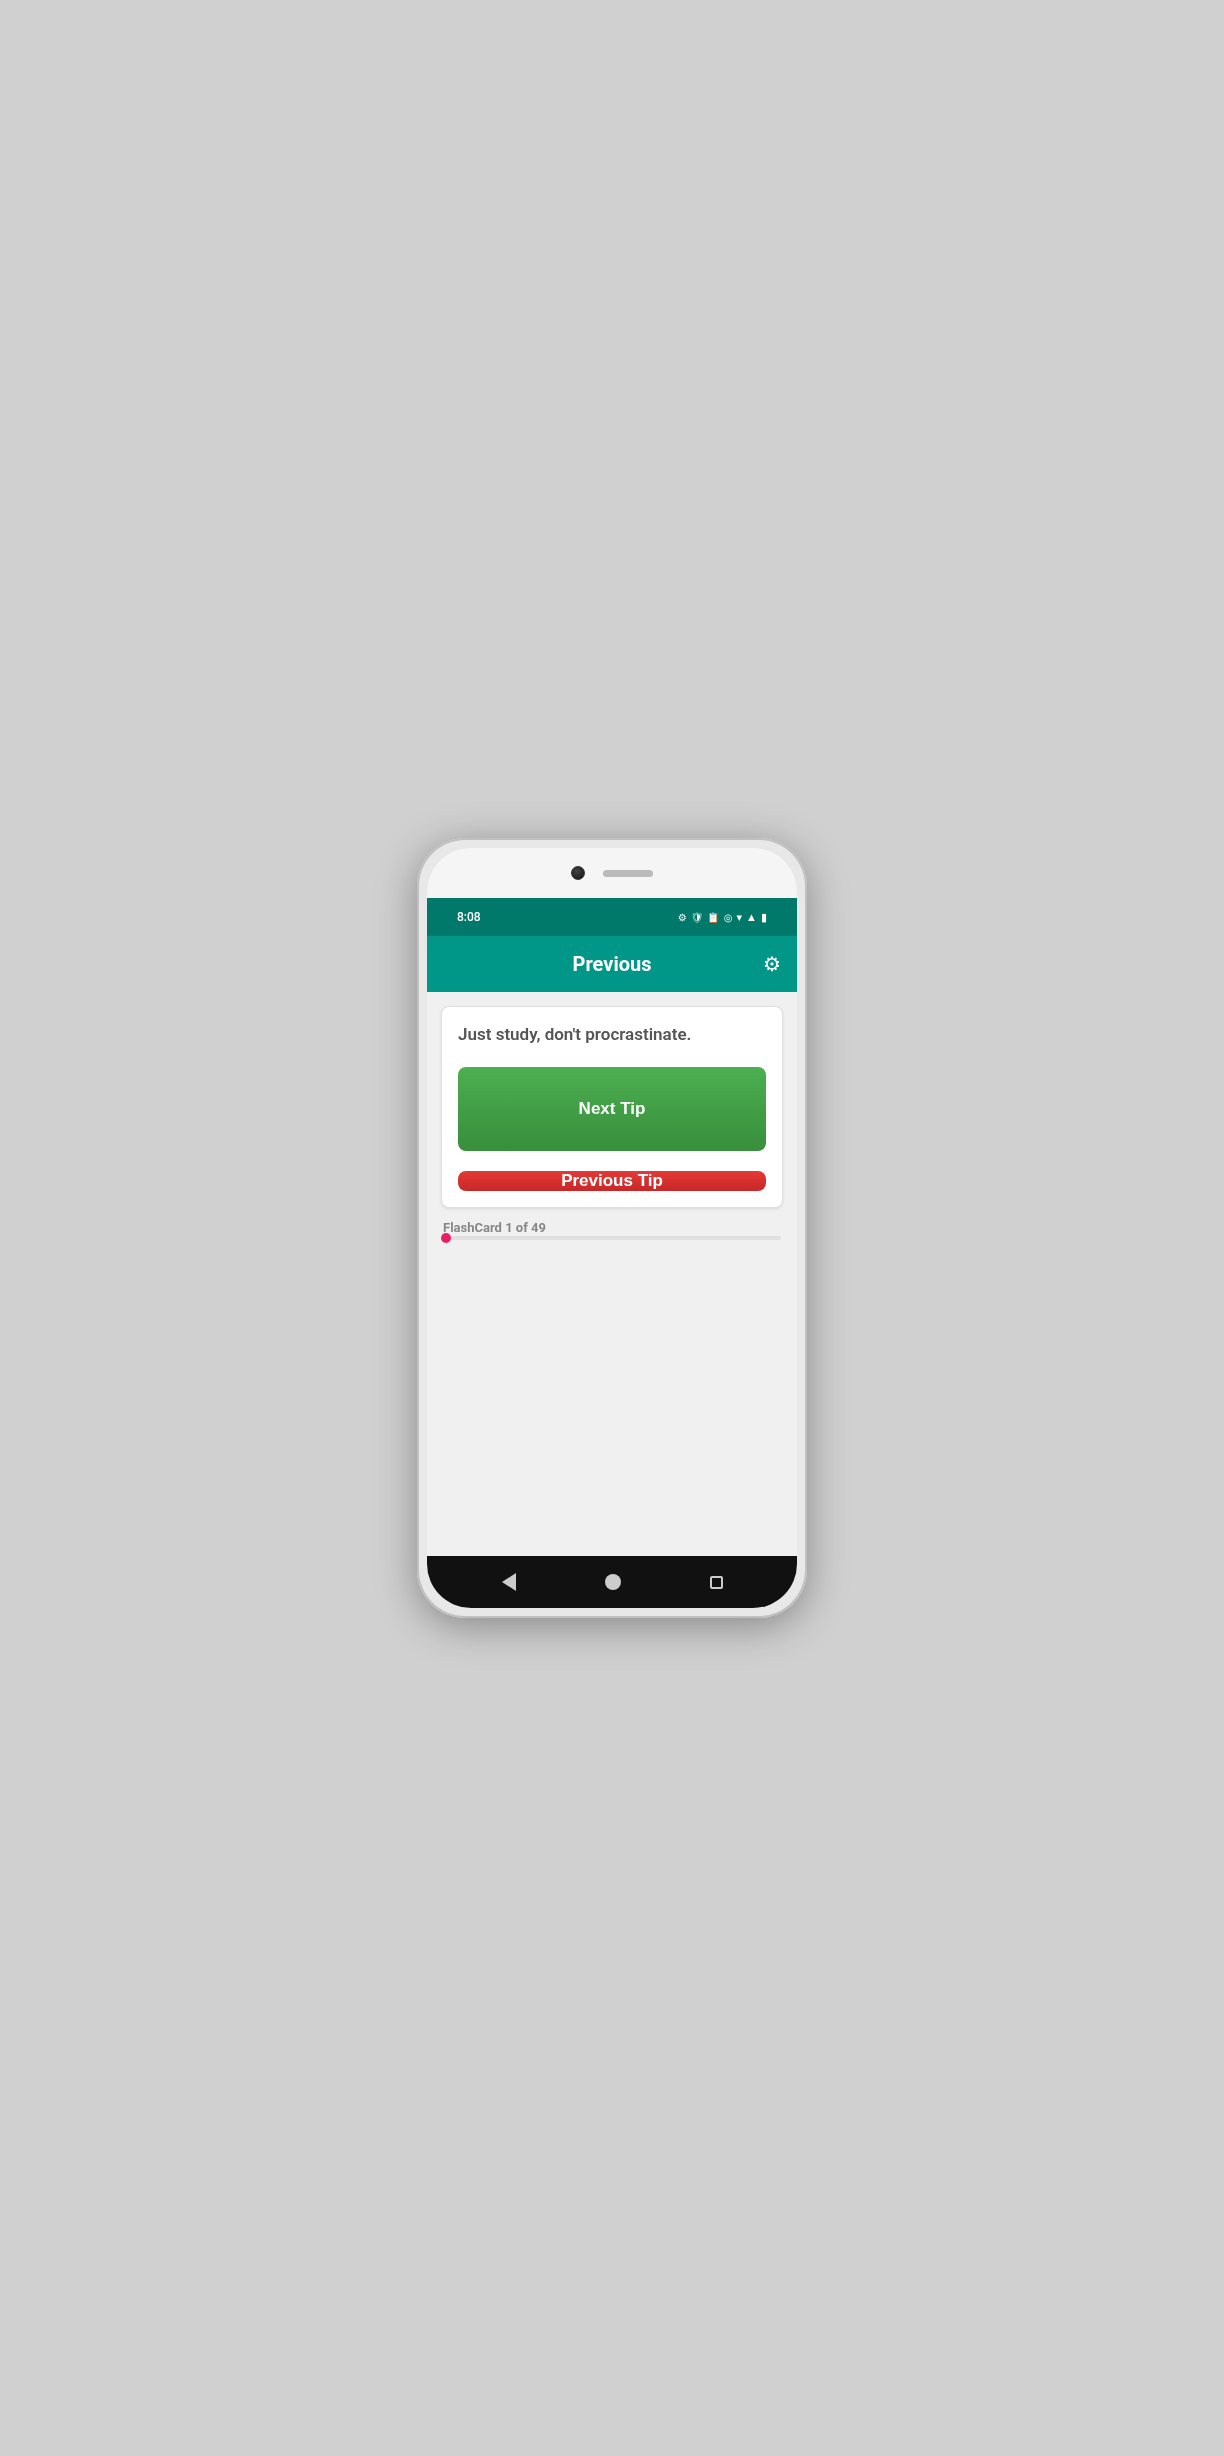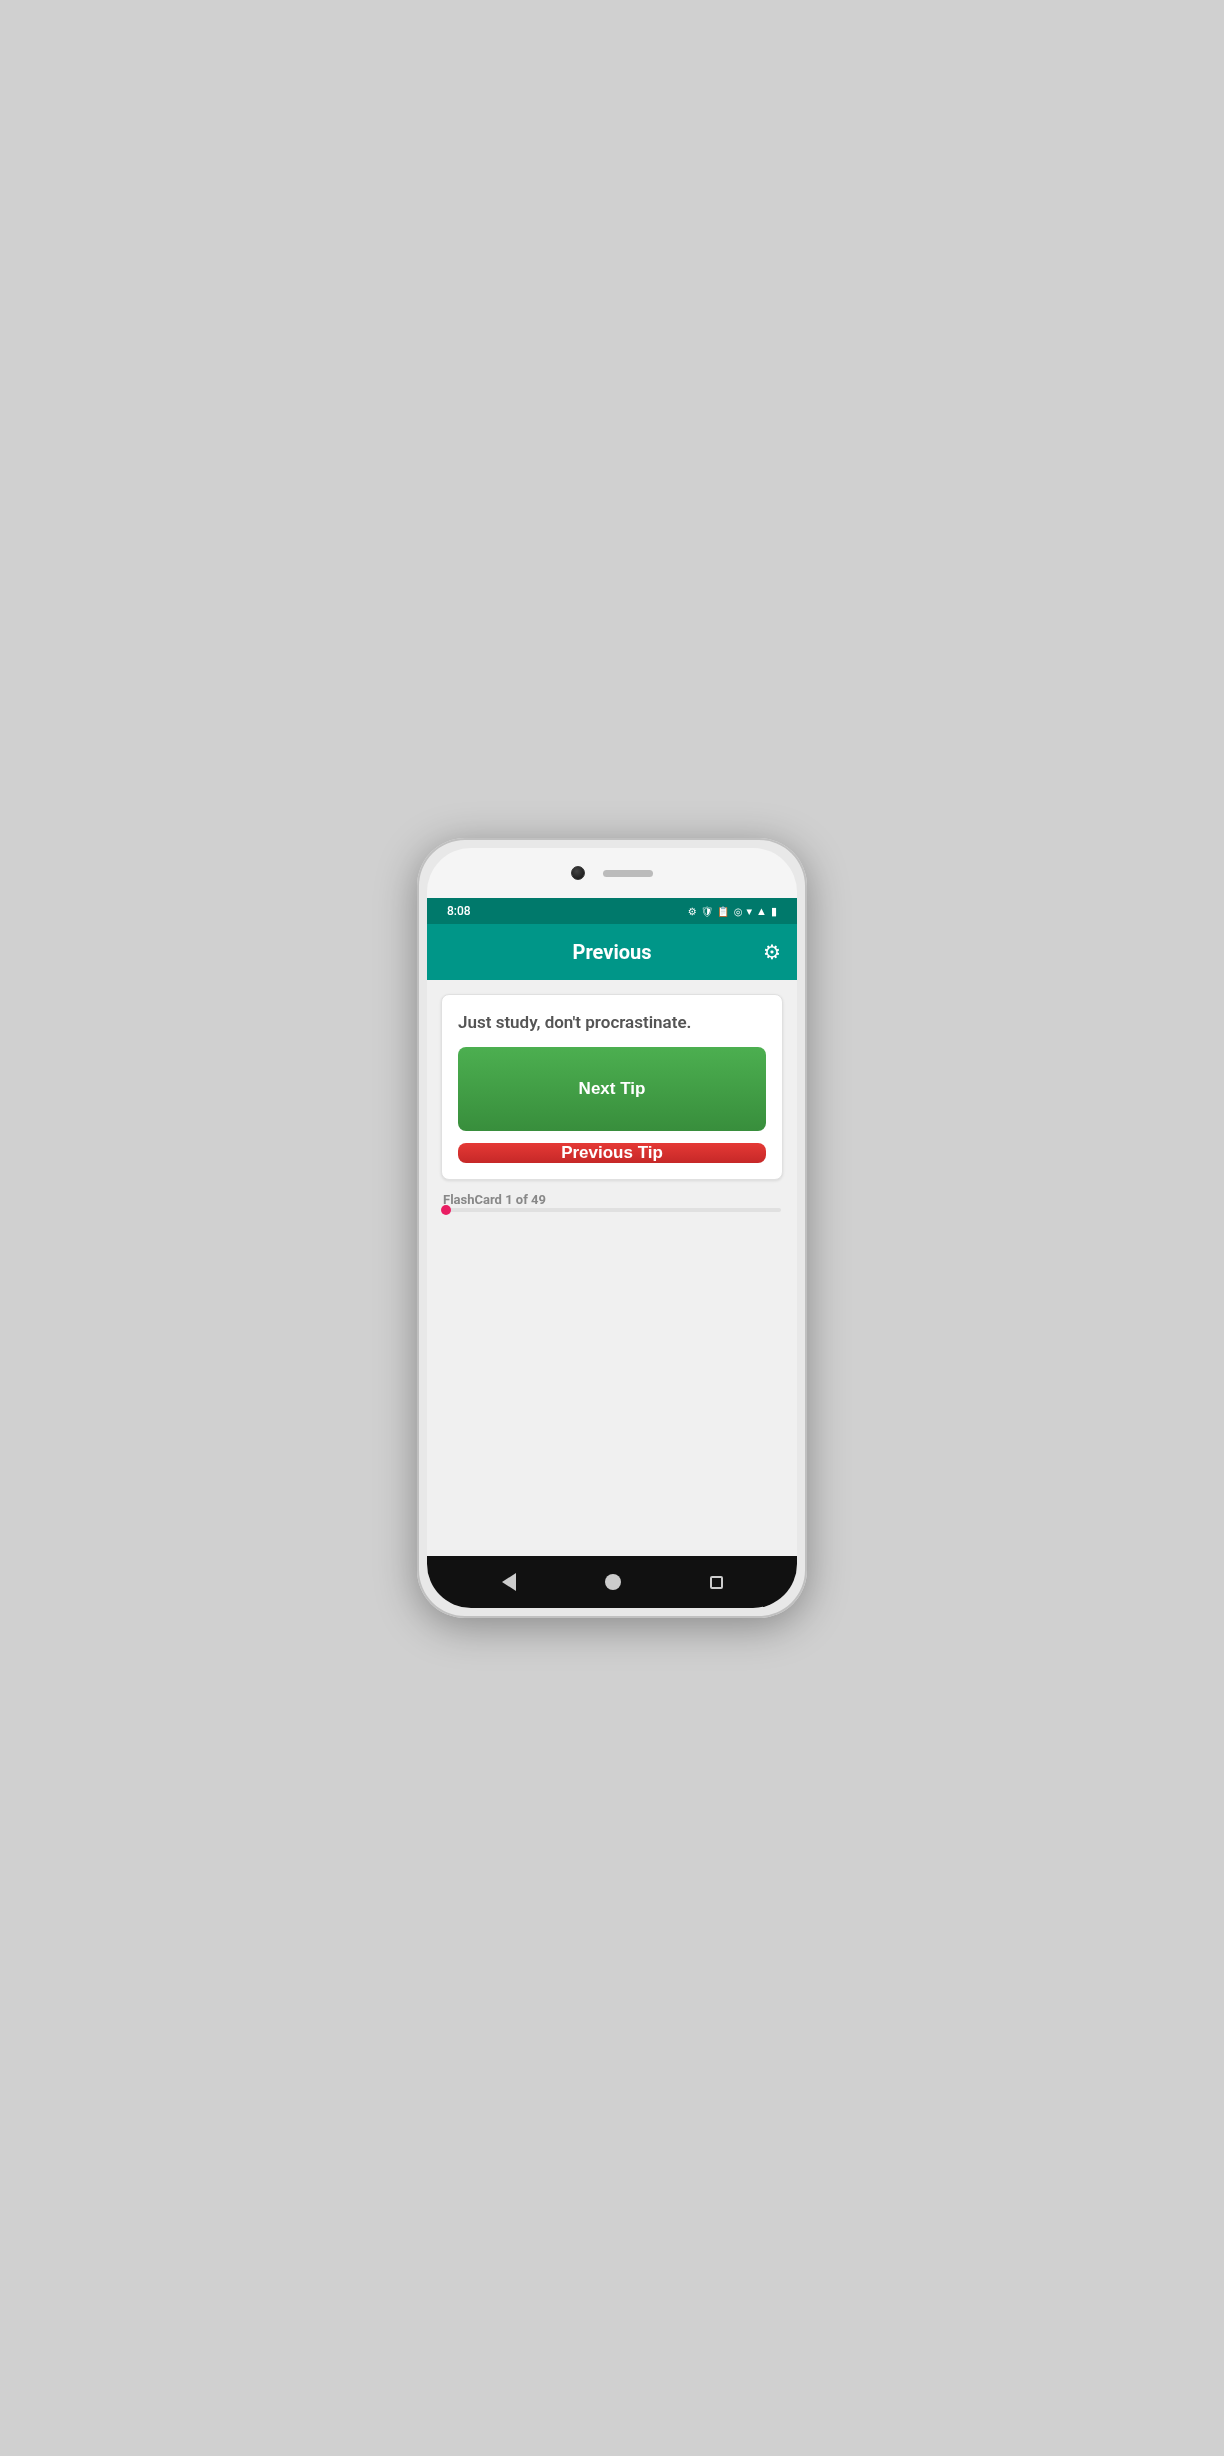--- a/index.html
+++ b/index.html
@@ -66,22 +66,22 @@
       flex-direction: column;
       background: #ffffff;
       overflow: hidden;
     }
     
     .status-bar {
       background: #00796b;
       display: flex;
       justify-content: space-between;
       align-items: center;
-      padding: 4px 20px;
-      height: 26px;
+      padding: 4px 30px;
+      height: 38px;
     }
     .status-time {
       color: white;
       font-size: 12px;
       font-weight: 500;
     }
     .status-icons {
       display: flex;
       align-items: center;
       gap: 4px;
@@ -125,21 +125,21 @@
     }
     
     .flash-card {
       background: white;
       border-radius: 8px;
       border: 1px solid #e0e0e0;
       padding: 16px;
       box-shadow: 0 1px 3px rgba(0,0,0,0.1);
       display: flex;
       flex-direction: column;
-      gap: 12px;
+      gap: 20px;
     }
     .card-tip-text {
       font-size: 17px;
       font-weight: 600;
       color: #555;
       line-height: 1.4;
     }
     .btn-next-tip {
       background: linear-gradient(to bottom, #4caf50, #388e3c);
       color: white;

